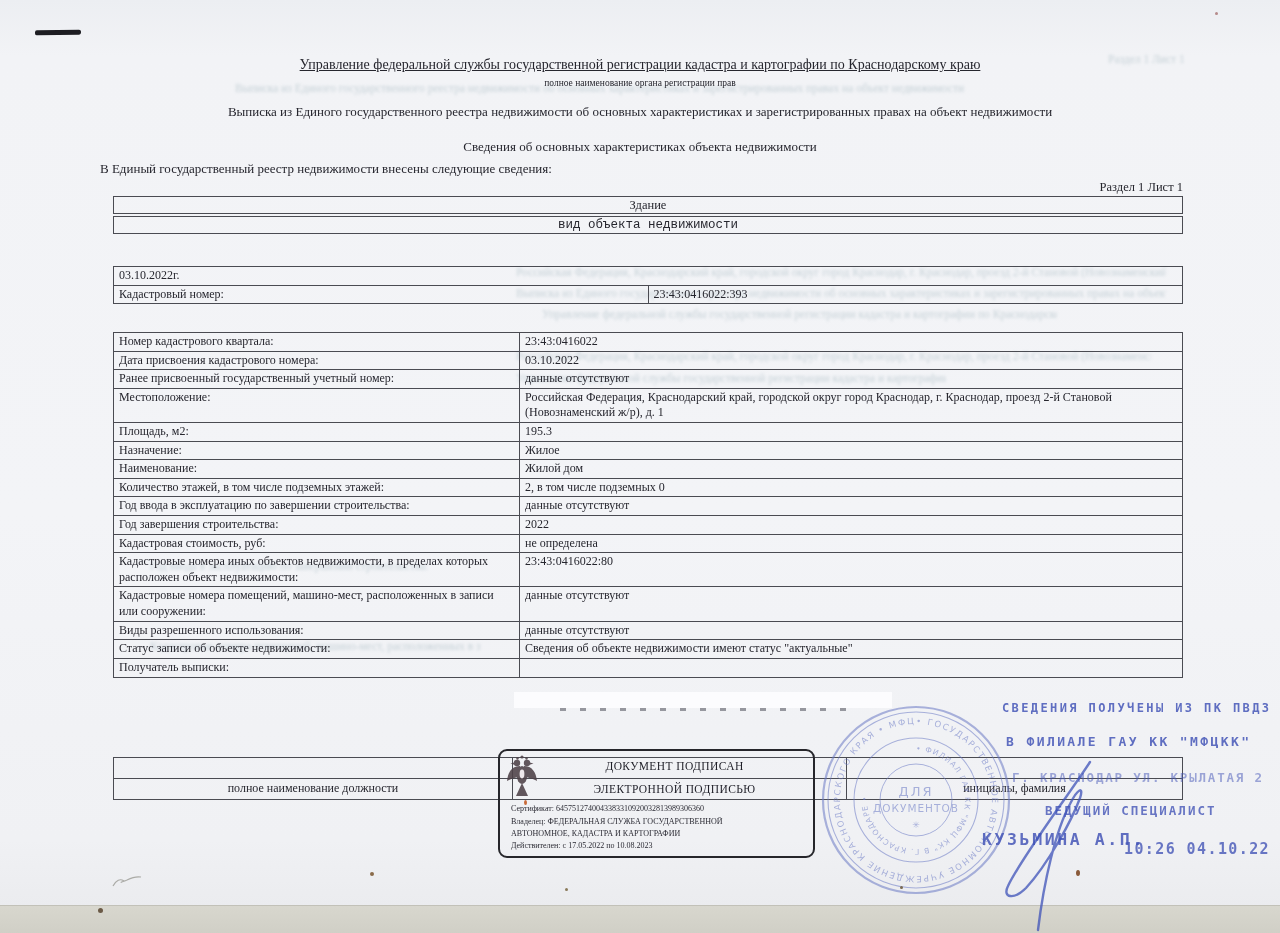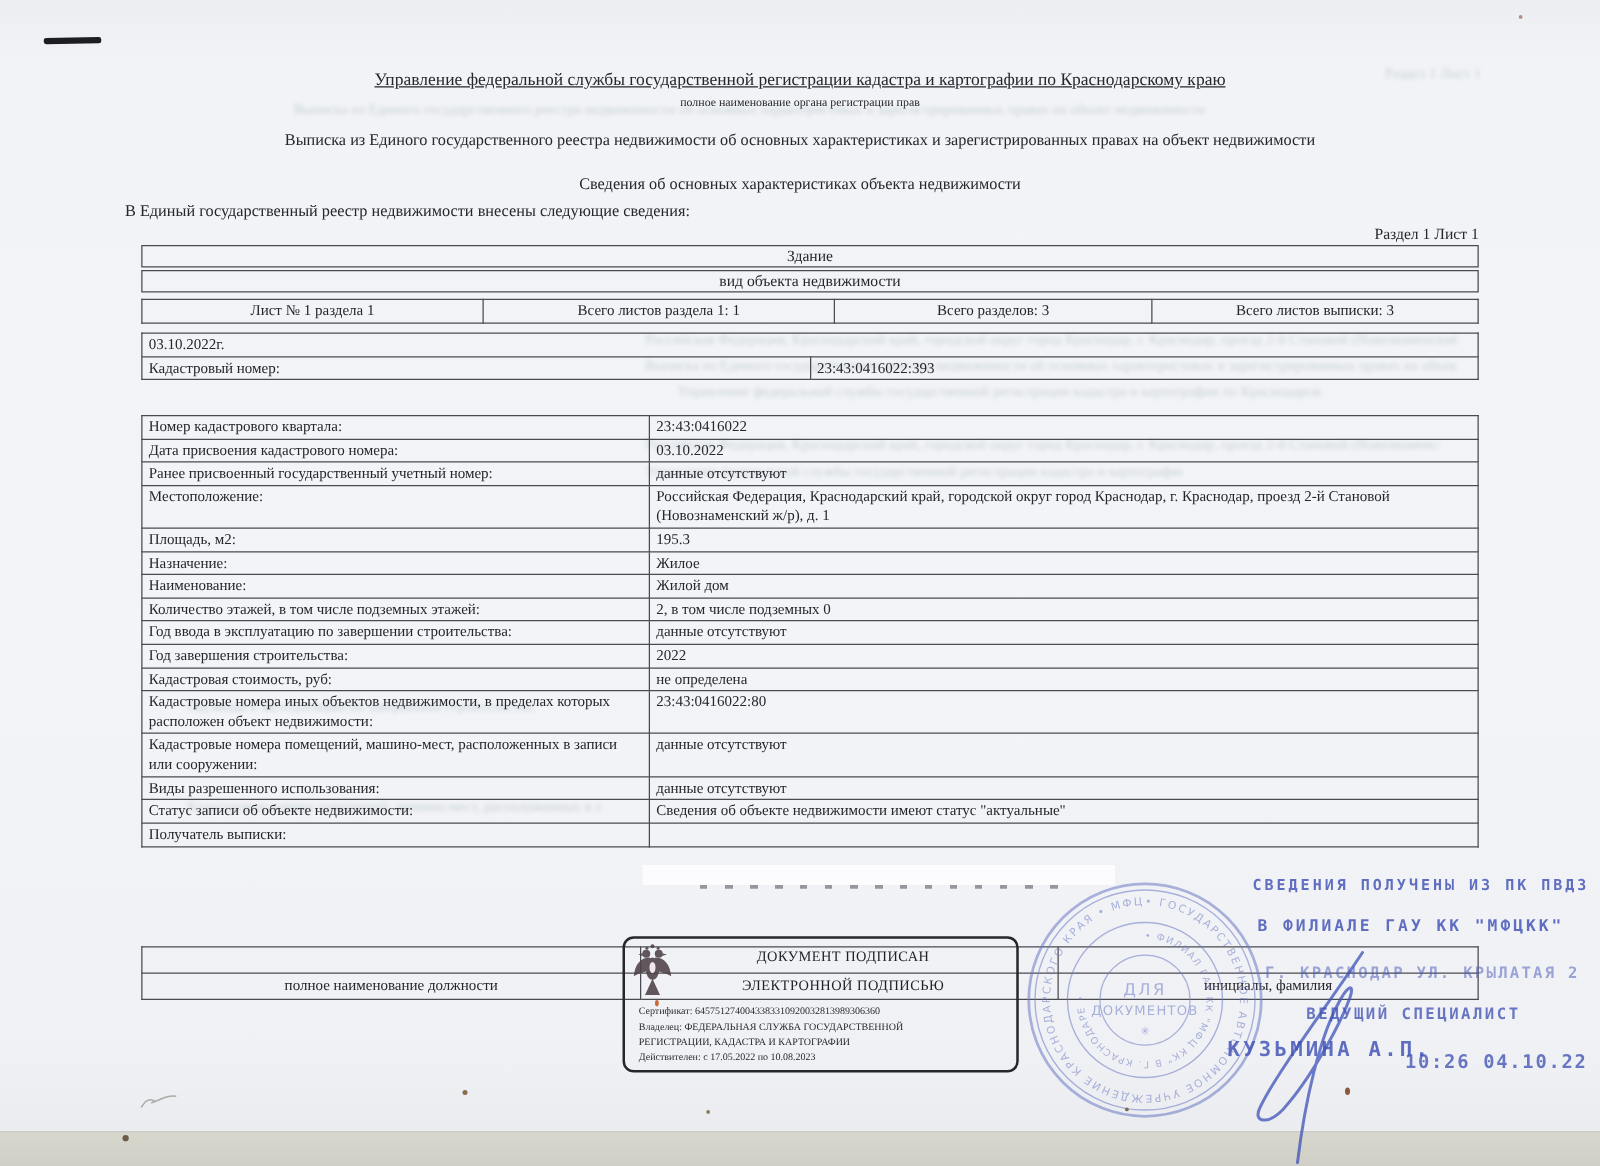--- a/index.html
+++ b/index.html
@@ -50,32 +50,22 @@
   <div class="ghost" style="left:150px;top:640px;width:330px;">Кадастровые номера помещений, машино-мест, расположенных в здании или сооружении:</div>
 
   <div class="abs ctr" style="top:57px;font-size:14px;text-decoration:underline;z-index:3;">Управление федеральной службы государственной регистрации кадастра и картографии по Краснодарскому краю</div>
   <div class="abs ctr" style="top:78px;font-size:9.5px;z-index:3;">полное наименование органа регистрации прав</div>
   <div class="abs ctr" style="top:104px;font-size:13px;z-index:3;">Выписка из Единого государственного реестра недвижимости об основных характеристиках и зарегистрированных правах на объект недвижимости</div>
   <div class="abs ctr" style="top:139px;font-size:13px;z-index:3;">Сведения об основных характеристиках объекта недвижимости</div>
   <div class="abs" style="left:100px;top:161px;font-size:13px;z-index:3;">В Единый государственный реестр недвижимости внесены следующие сведения:</div>
   <div class="abs" style="top:180px;right:97px;font-size:12.5px;z-index:3;">Раздел 1 Лист 1</div>
 
   <div class="abs boxrow" style="left:113px;top:196px;width:1068px;z-index:3;">Здание</div>
-  <div class="abs boxrow" style="left:113px;top:216px;width:1068px;z-index:3;">вид объекта недвижимости</div>
-
-  <table class="abs" style="left:113px;top:239px;width:1070px;z-index:3;">
-    <tbody>
-        <tr>
-      <td style="width:262px;text-align:center;">Лист № 1 раздела 1</td>
-      <td style="width:270px;text-align:center;">Всего листов раздела 1: 1</td>
-      <td style="width:243px;text-align:center;">Всего разделов: 3</td>
-      <td style="text-align:center;">Всего листов выписки: 3</td>
-    </tr>
-  </tbody>
-    </table>
+  <div class="abs boxrow" style="left:113px;top:216px;width:1068px;z-index:3;font-family:Liberation Mono, monospace;">вид объекта недвижимости</div>
+
 
   <table class="abs" style="left:113px;top:266px;width:1070px;z-index:3;">
     <tbody>
         <tr>
       <td colspan="2">03.10.2022г.</td>
     </tr>
     <tr>
       <td style="width:395px;">Кадастровый номер:</td>
       <td>23:43:0416022:393</td>
     </tr>
@@ -213,21 +203,21 @@
         <ellipse cx="16" cy="21" rx="5.4" ry="9"></ellipse>
         <path d="M16 29 L10 42 L22 42 Z"></path>
       </g>
       <ellipse cx="16" cy="20" rx="2.4" ry="4.4" fill="#efe9ec"></ellipse>
     </svg>
     <div class="speck" style="left:24px;top:49px;width:3px;height:5px;background:#c96b3a;"></div>
     <div class="cline" style="top:9px;left:42px;">ДОКУМЕНТ ПОДПИСАН</div>
     <div class="cline" style="top:32px;left:42px;">ЭЛЕКТРОННОЙ ПОДПИСЬЮ</div>
     <div class="sline" style="top:53px;">Сертификат: 6457512740043383310920032813989306360</div>
     <div class="sline" style="top:66px;">Владелец: ФЕДЕРАЛЬНАЯ СЛУЖБА ГОСУДАРСТВЕННОЙ</div>
-    <div class="sline" style="top:78px;">РЕГИСТРАЦИИ, КАДАСТРА И КАРТОГРАФИИ</div>
+    <div class="sline" style="top:78px;">АВТОНОМНОЕ, КАДАСТРА И КАРТОГРАФИИ</div>
     <div class="sline" style="top:90px;">Действителен: с 17.05.2022 по 10.08.2023</div>
   </div>
 
   <svg class="abs" style="left:950px;top:740px;z-index:9;" width="330" height="193" viewBox="0 0 330 193">
     <path d="M140 22 C115 60,70 120,58 146 C52 158,64 160,76 148 C98 124,122 80,130 58 C134 46,128 48,120 64 C106 90,94 140,88 190" stroke="#3d52b8" stroke-width="2.4" fill="none" opacity=".75" stroke-linecap="round"></path>
   </svg>
 
 </div>
 
 </body></html>

